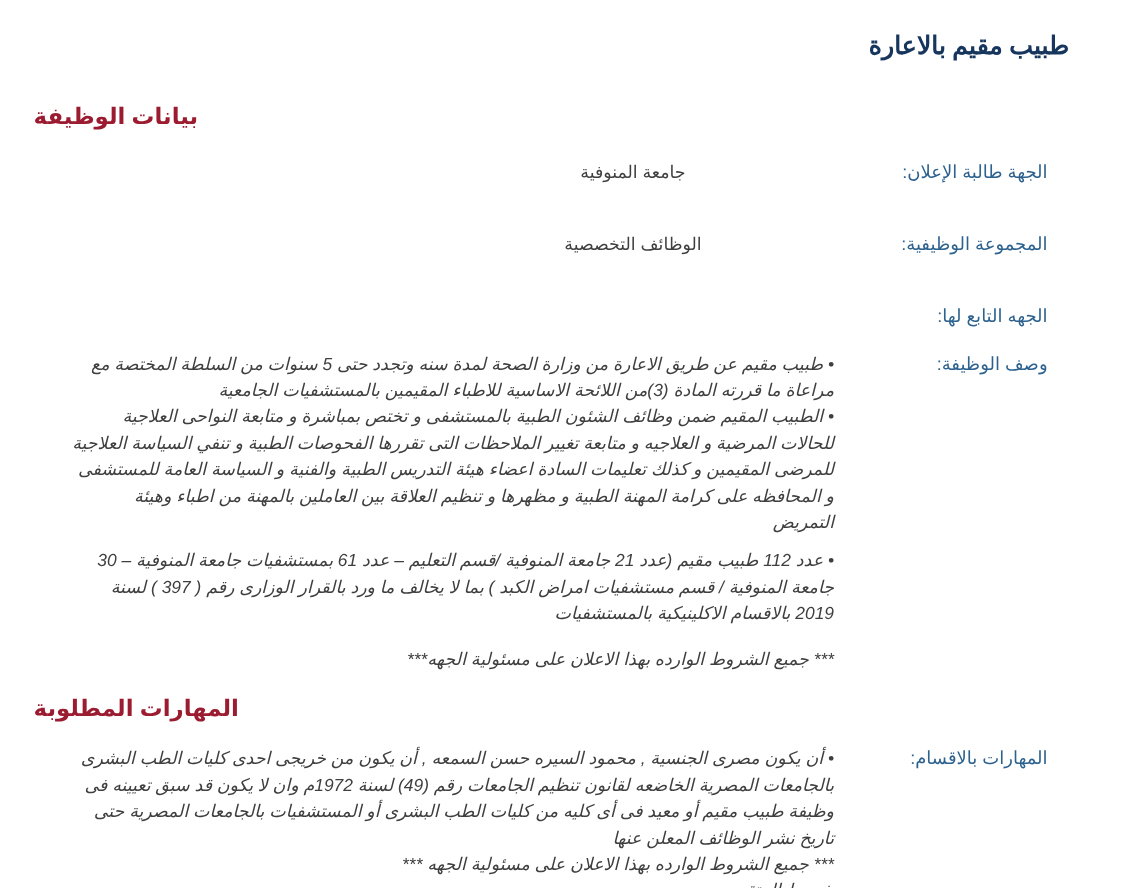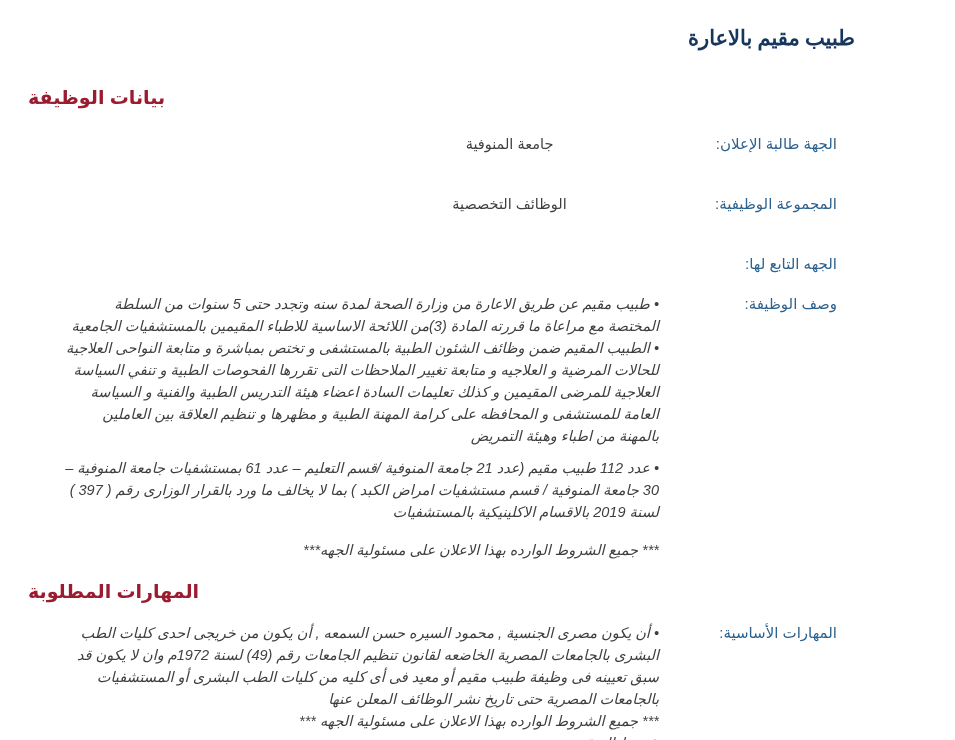--- a/index.html
+++ b/index.html
@@ -10,21 +10,21 @@
     height: 740px;
     overflow: hidden;
     direction: rtl;
     font-family: "Liberation Sans", "DejaVu Sans", sans-serif;
     color: #3f3f3f;
   }
   .page {
     box-sizing: border-box;
     width: 955px;
     height: 740px;
-    padding: 24px 100px 0 28px;
+    padding: 24px 64px 0 28px;
   }
   .page-title {
     margin: 0 0 34px 0;
     font-family: "Liberation Serif", "DejaVu Serif", serif;
     font-size: 21px;
     font-weight: 700;
     line-height: 28px;
     color: #17365d;
     text-align: right;
   }
@@ -105,21 +105,21 @@
       <p>• طبيب مقيم عن طريق الاعارة من وزارة الصحة لمدة سنه وتجدد حتى 5 سنوات من السلطة المختصة مع مراعاة ما قررته المادة (3)من اللائحة الاساسية للاطباء المقيمين بالمستشفيات الجامعية</p>
       <p>• الطبيب المقيم ضمن وظائف الشئون الطبية بالمستشفى و تختص بمباشرة و متابعة النواحى العلاجية للحالات المرضية و العلاجيه و متابعة تغيير الملاحظات التى تقررها الفحوصات الطبية و تنفي السياسة العلاجية للمرضى المقيمين و كذلك تعليمات السادة اعضاء هيئة التدريس الطبية والفنية و السياسة العامة للمستشفى و المحافظه على كرامة المهنة الطبية و مظهرها و تنظيم العلاقة بين العاملين بالمهنة من اطباء وهيئة التمريض</p>
       <p class="sp">• عدد 112 طبيب مقيم (عدد 21 جامعة المنوفية /قسم التعليم – عدد 61 بمستشفيات جامعة المنوفية – 30 جامعة المنوفية / قسم مستشفيات امراض الكبد ) بما لا يخالف ما ورد بالقرار الوزارى رقم ( 397 ) لسنة 2019 بالاقسام الاكلينيكية بالمستشفيات</p>
       <p class="sp2">*** جميع الشروط الوارده بهذا الاعلان على مسئولية الجهه***</p>
     </div>
   </div>
 
   <h2 class="section-heading skills">المهارات المطلوبة</h2>
 
   <div class="row">
-    <div class="field-label">المهارات الأساسية:</div>
+    <div class="field-label">المهارات بالاقسام:</div>
     <div class="field-value value--center">
       <p>• أن يكون مصرى الجنسية , محمود السيره حسن السمعه , أن يكون من خريجى احدى كليات الطب البشرى بالجامعات المصرية الخاضعه لقانون تنظيم الجامعات رقم (49) لسنة 1972م وان لا يكون قد سبق تعيينه فى وظيفة طبيب مقيم أو معيد فى أى كليه من كليات الطب البشرى أو المستشفيات بالجامعات المصرية حتى تاريخ نشر الوظائف المعلن عنها</p>
       <p>*** جميع الشروط الوارده بهذا الاعلان على مسئولية الجهه ***</p>
       <p>شروط المتقدمين</p>
     </div>
   </div>
 
 </div>
 
 </body></html>

